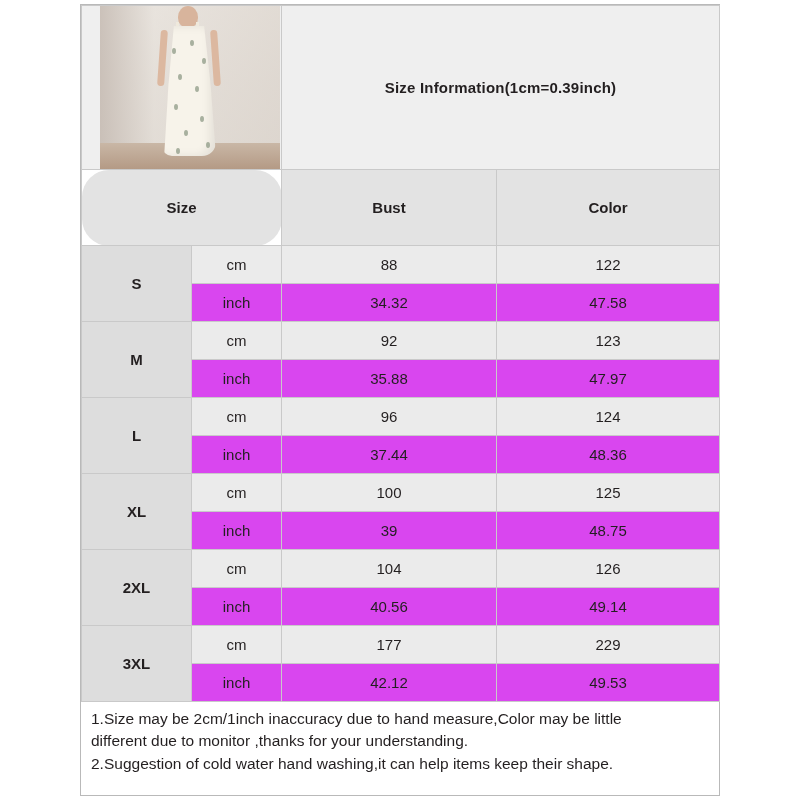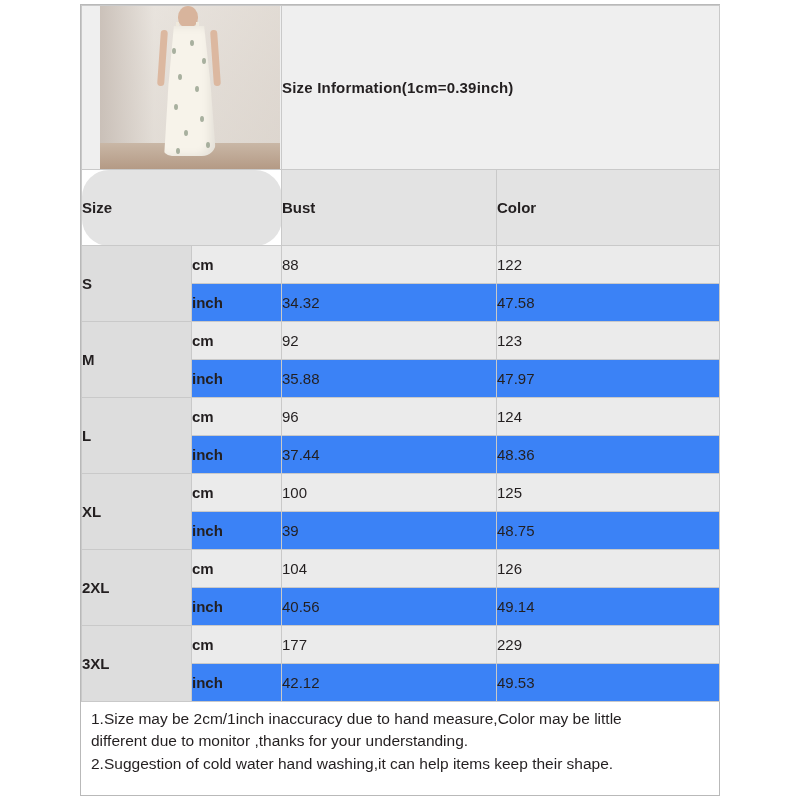--- a/index.html
+++ b/index.html
@@ -24,20 +24,21 @@
     background: #ffffff;
   }
   table.size-table {
     border-collapse: collapse;
     table-layout: fixed;
     width: 100%;
   }
   table.size-table td {
     border: 1px solid #c9c9c9;
     padding: 0;
+    text-align: center;
     vertical-align: middle;
     font-size: 15px;
     color: #231f20;
   }
 
   
   .photo-cell {
     width: 200px;
     height: 163px;
     padding: 0 !important;
@@ -145,29 +146,29 @@
 
   .size-cell {
     background: #dddddd;
     font-size: 18px;
     font-weight: bold;
     width: 110px;
   }
   .unit-cell {
     background: #ebebeb;
     font-size: 15px;
-    font-weight: bold;
+    font-weight: normal;
     width: 90px;
   }
   .val-cell {
     background: #ebebeb;
     font-size: 15px;
     height: 37px;
   }
-  tr.alt .unit-cell, tr.alt .val-cell { background: #3b82f6; }
+  tr.alt .unit-cell, tr.alt .val-cell { background: #d946ef; }
 
   .attention {
     padding: 6px 8px 6px 10px;
     font-size: 15.5px;
     line-height: 1.45;
     color: #231f20;
     background: #ffffff;
   }
   .attention div { white-space: nowrap; }
 </style>

